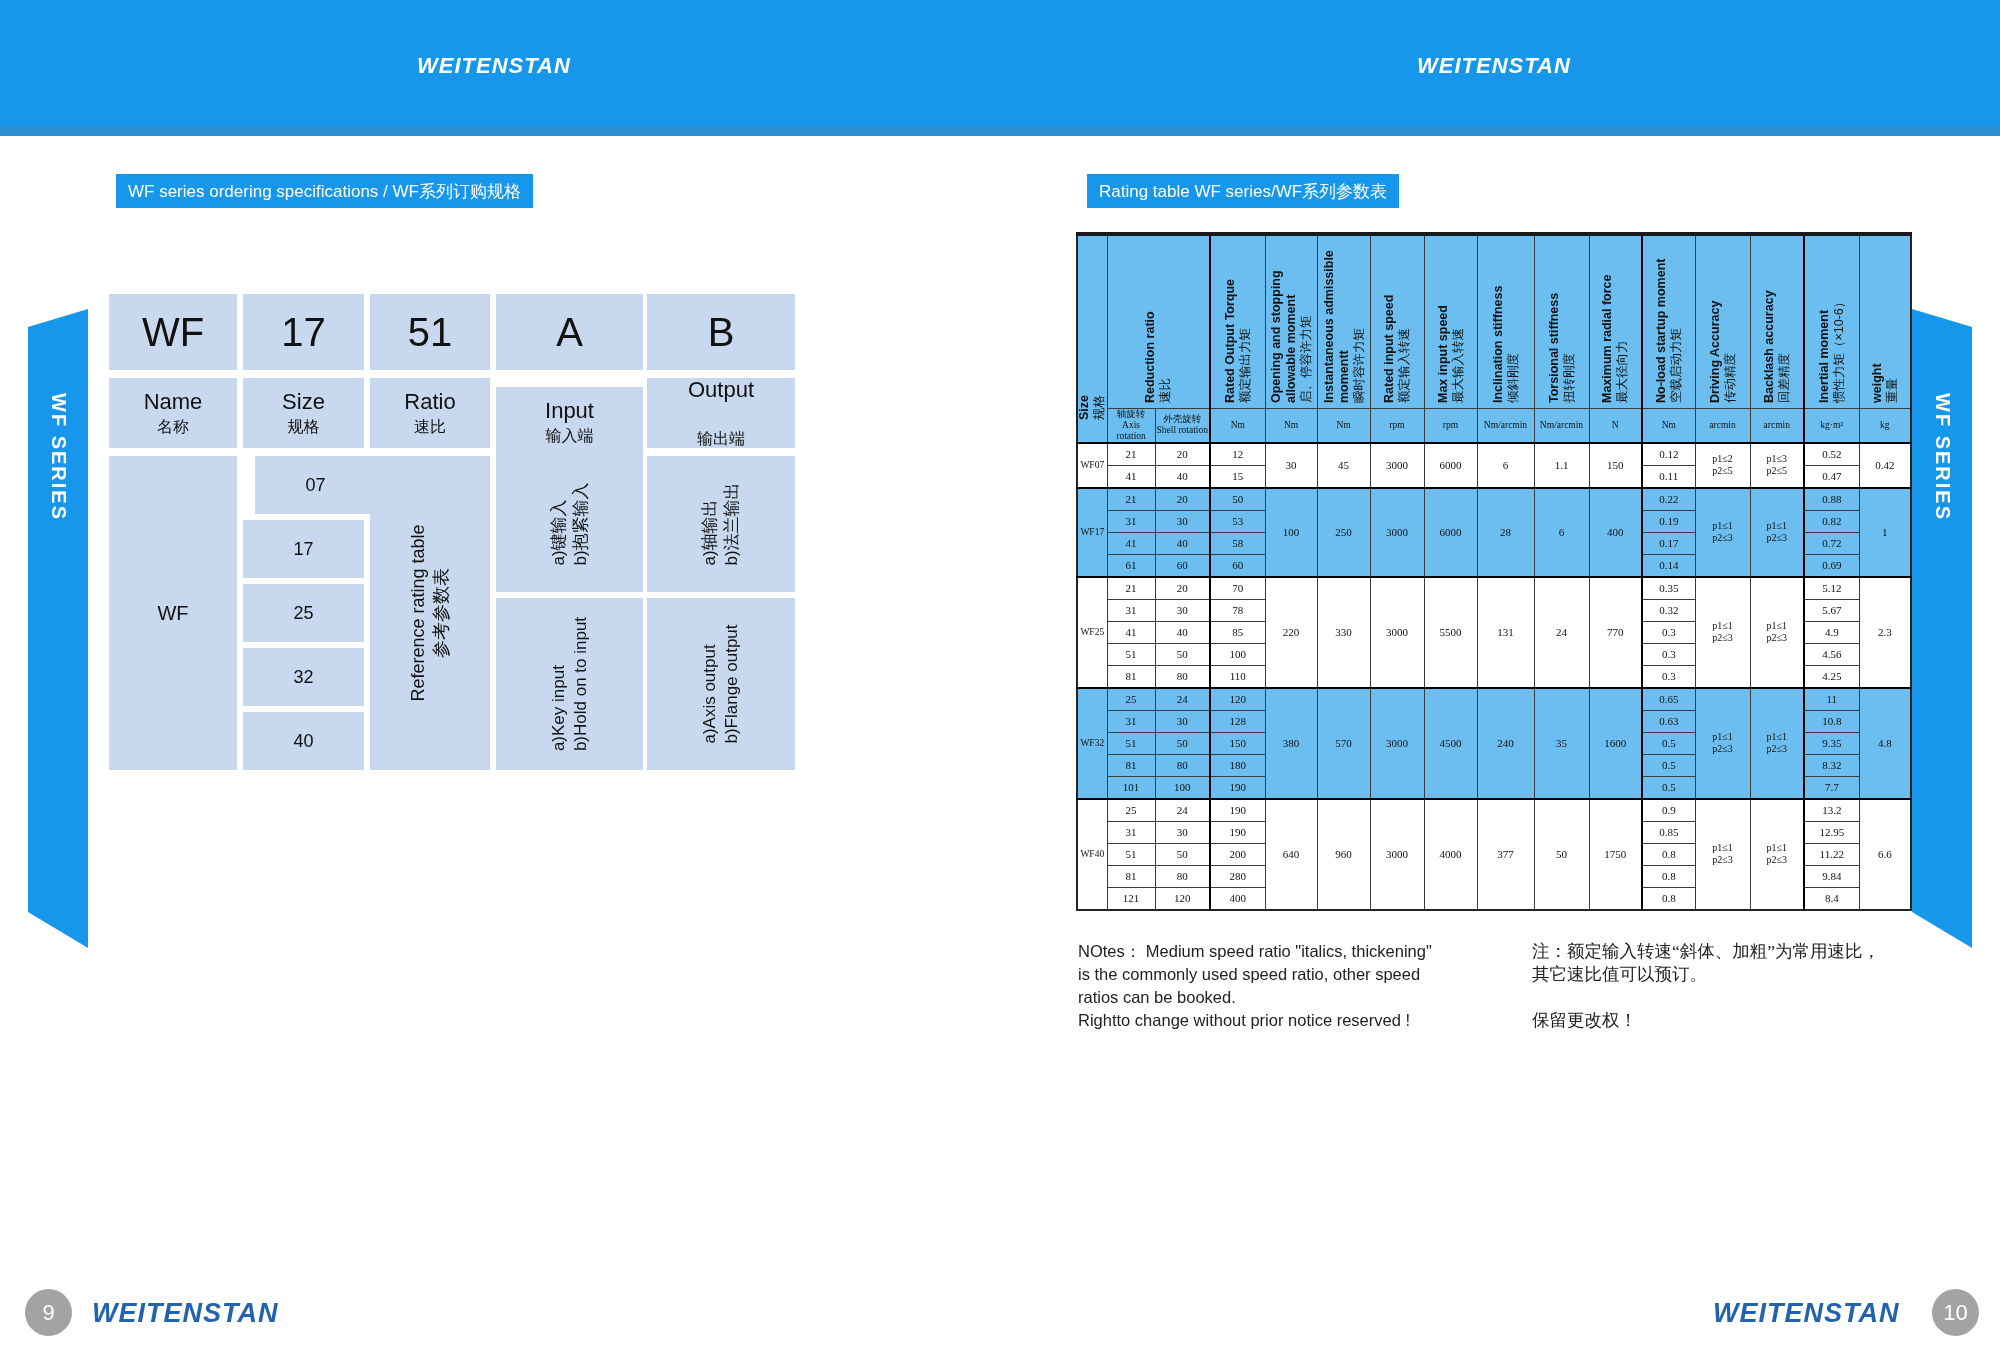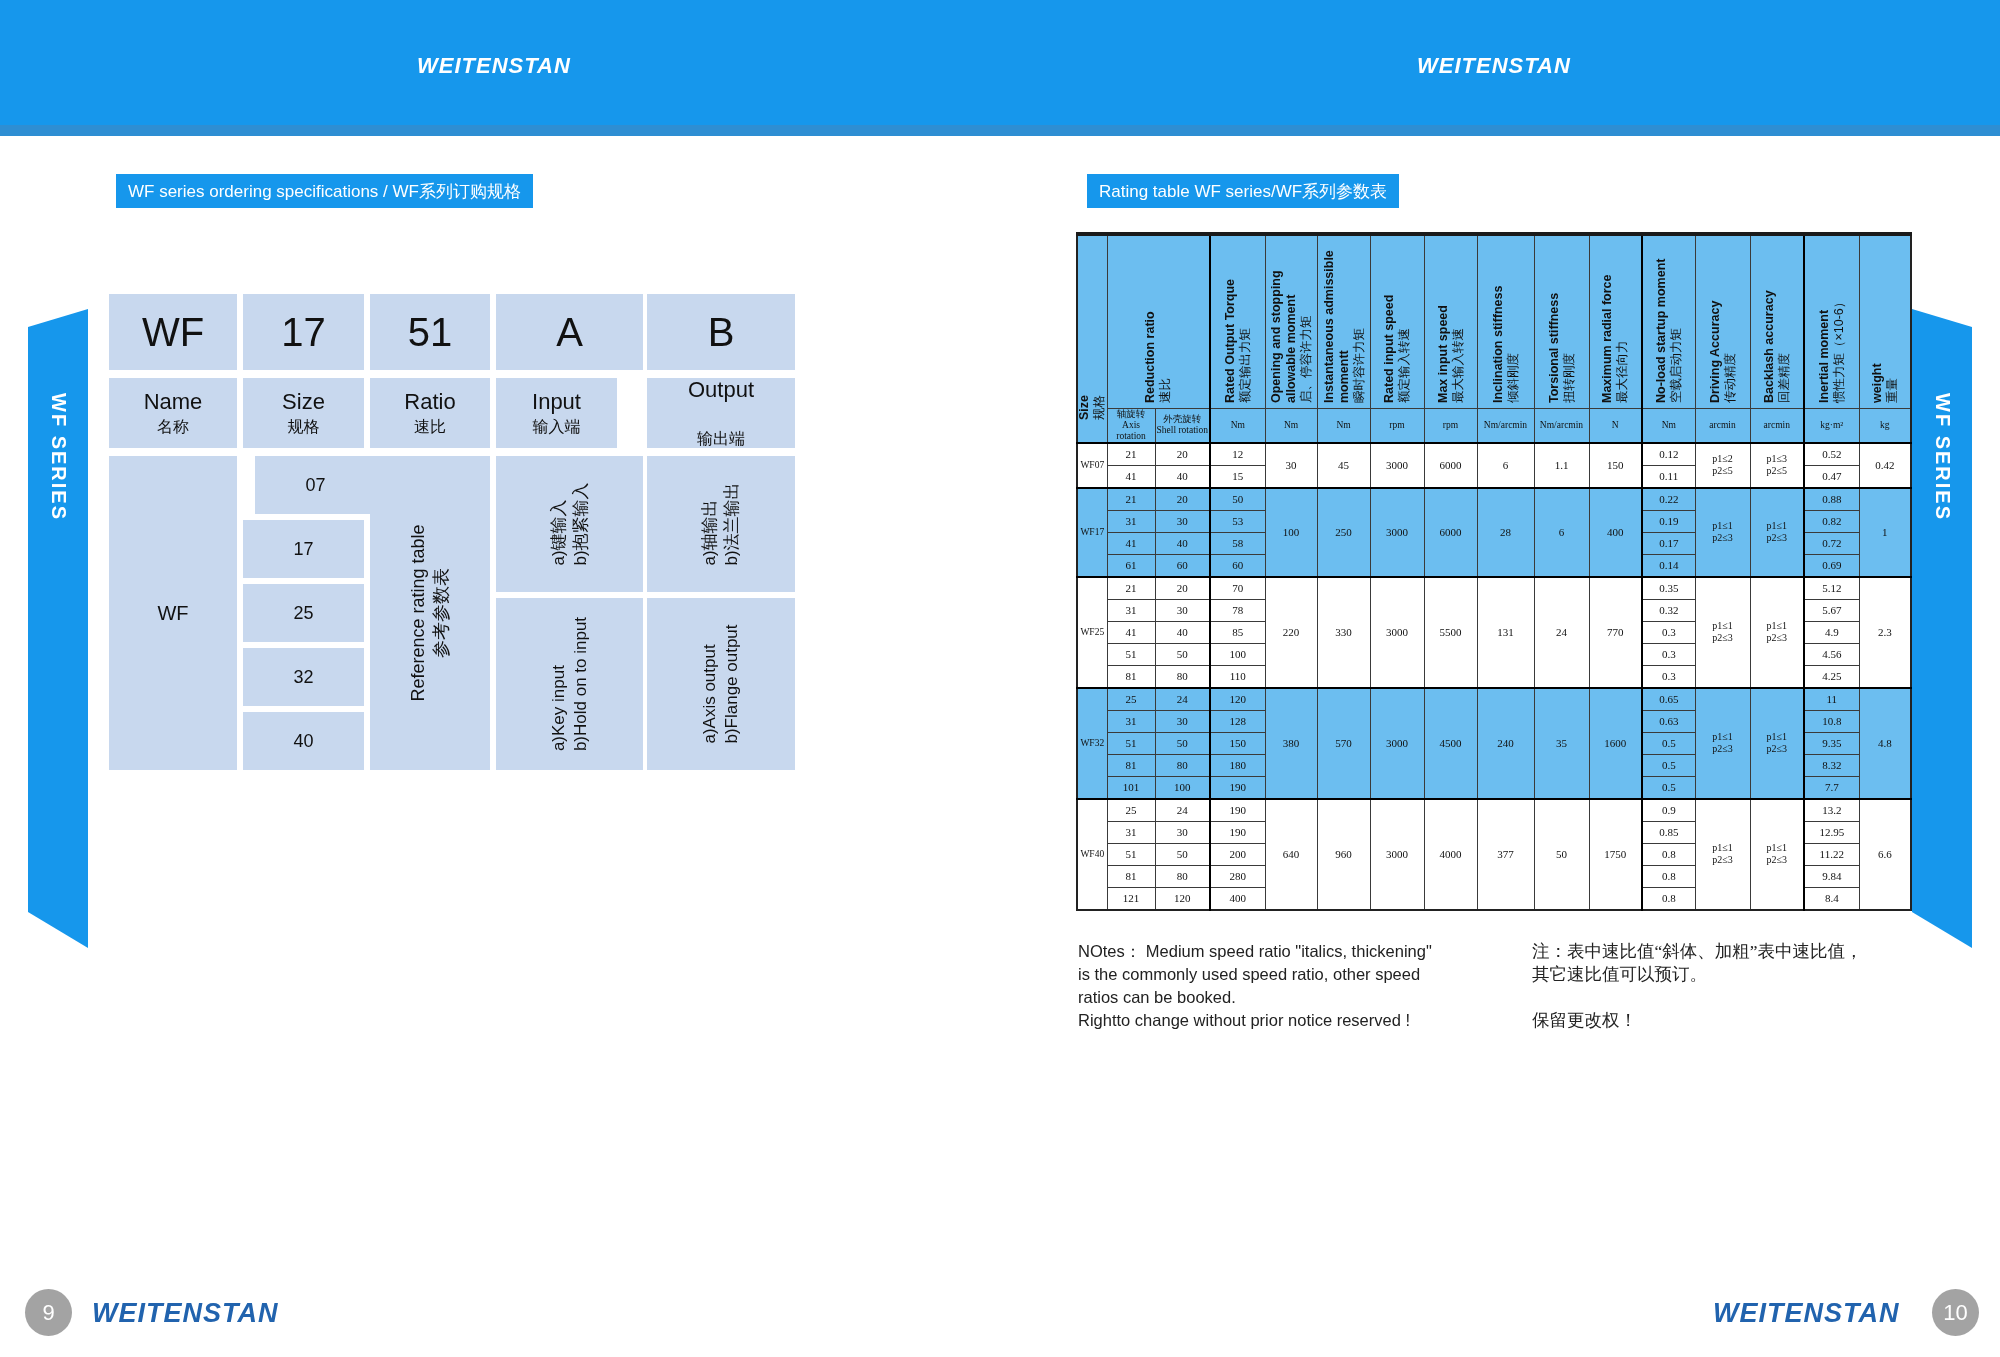--- a/index.html
+++ b/index.html
@@ -84,21 +84,21 @@
     <span class="zh">名称</span>
   </div>
   <div class="oc oc-h2" style="left:243px;top:378px;width:121px;height:70px;">
     <span class="en">Size</span>
     <span class="zh">规格</span>
   </div>
   <div class="oc oc-h2" style="left:370px;top:378px;width:120px;height:70px;">
     <span class="en">Ratio</span>
     <span class="zh">速比</span>
   </div>
-  <div class="oc oc-h2" style="left:496px;top:378px;width:121px;height:70px;">
+  <div class="oc oc-h2" style="left:496px;top:387px;width:147px;height:70px;">
     <span class="en">Input</span>
     <span class="zh">输入端</span>
   </div>
   <div class="oc oc-h2" style="left:647px;top:378px;width:148px;height:70px;gap:25px;">
     <span class="en">Output</span>
     <span class="zh">输出端</span>
   </div>
 
   <div class="oc oc-name" style="left:109px;top:456px;width:128px;height:314px;">WF</div>
 
@@ -434,21 +434,21 @@
       </tbody>
     </table>
 
   <div class="abs note-en" style="left:1078px;top:940px;width:440px;">
     <div>NOtes：  Medium speed ratio "italics, thickening"</div>
     <div>is the commonly used speed ratio, other speed</div>
     <div>ratios can be booked.</div>
     <div>Rightto change without prior notice reserved !</div>
   </div>
   <div class="abs note-zh" style="left:1532px;top:940px;width:400px;">
-    <div>注：表中速比值“斜体、加粗”表中速比值，</div>
+    <div>注：额定输入转速“斜体、加粗”为常用速比，</div>
     <div>其它速比值可以预订。</div>
     <div style="height:23px;"></div>
     <div>保留更改权！</div>
   </div>
 
   <div class="abs pg-circle" style="left:25px;top:1289px;">9</div>
   <div class="abs footer-logo" style="left:92px;top:1298px;">WEITENSTAN</div>
   <div class="abs footer-logo" style="left:1713px;top:1298px;">WEITENSTAN</div>
   <div class="abs pg-circle" style="left:1932px;top:1289px;">10</div>
 

